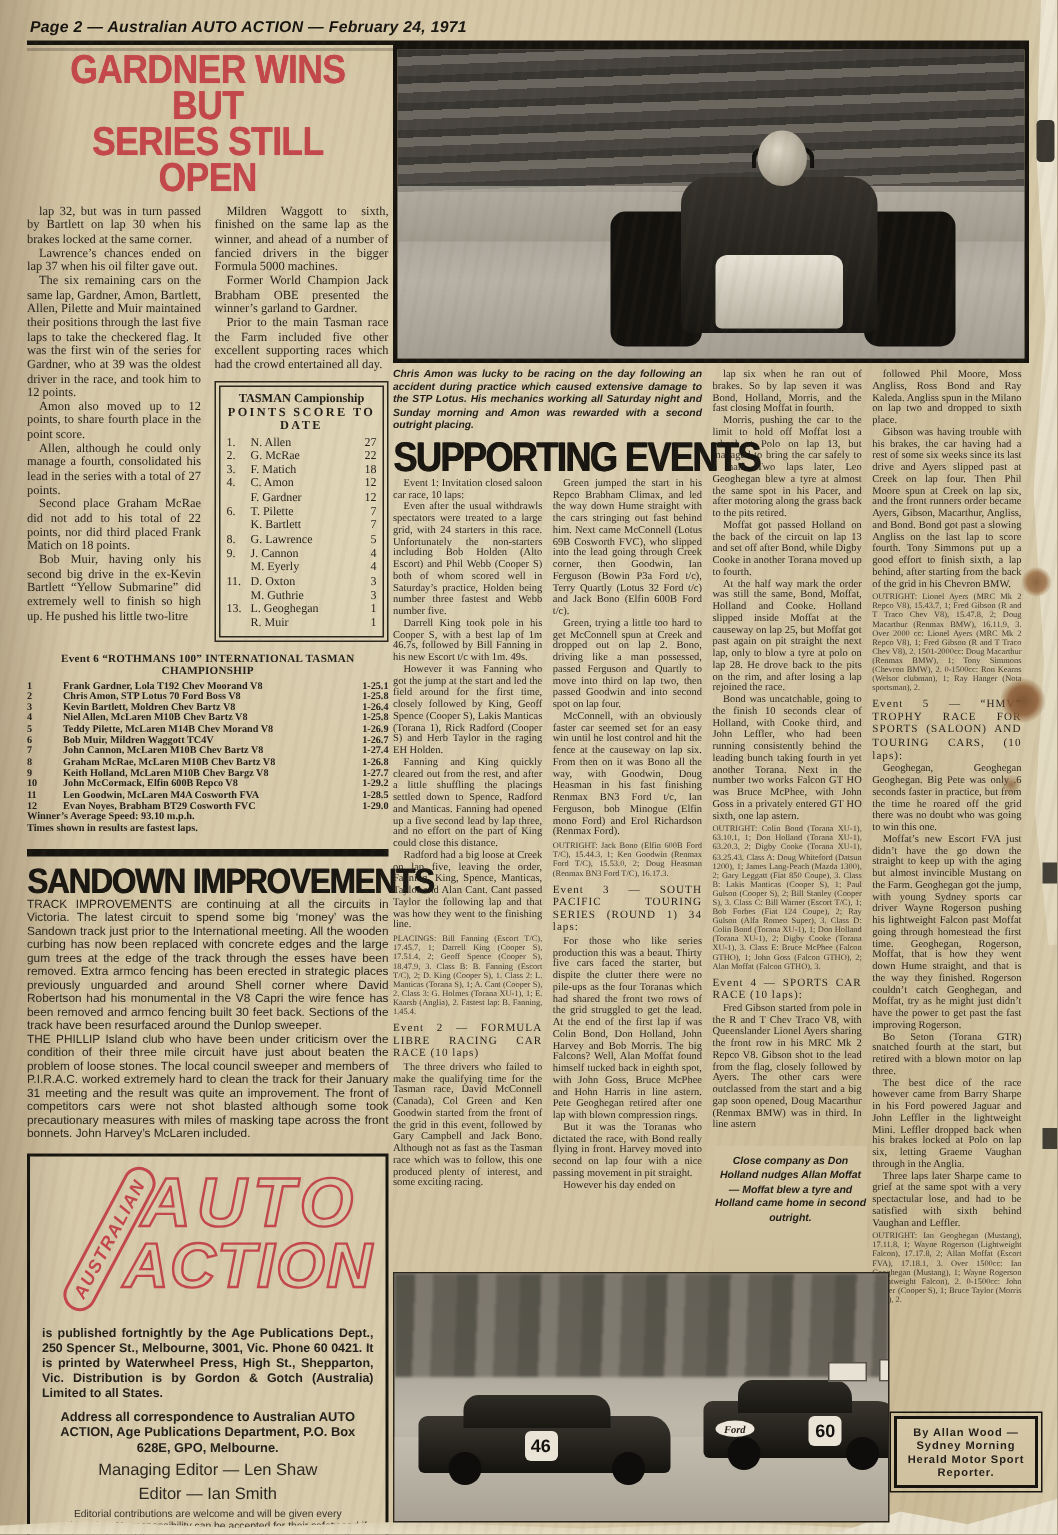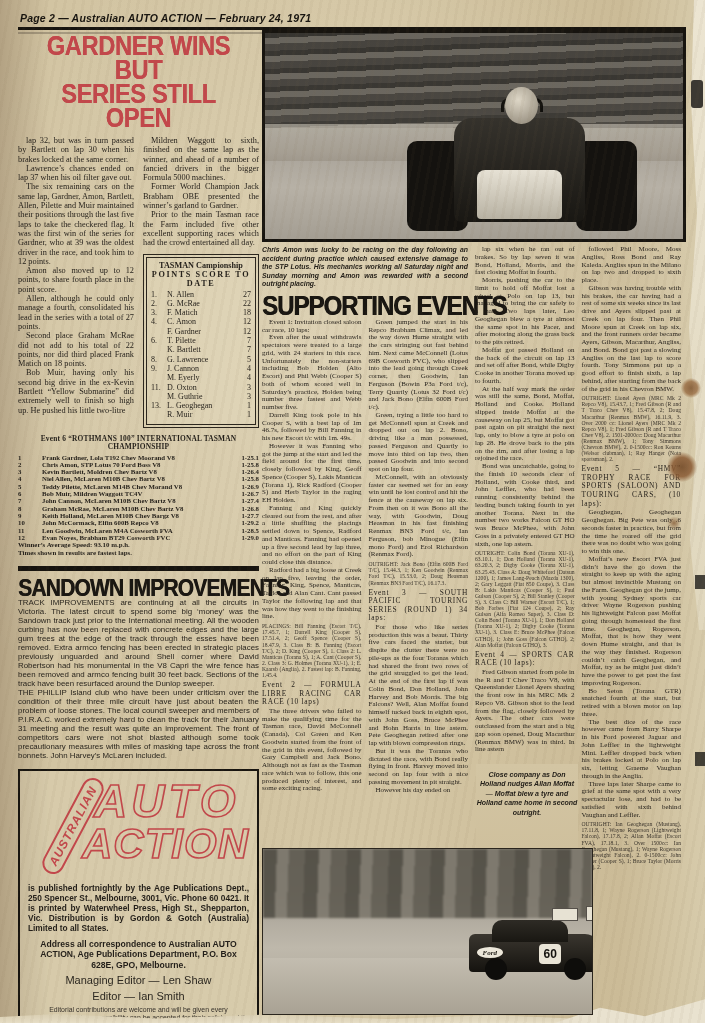--- a/index.html
+++ b/index.html
@@ -410,33 +410,44 @@
           <div class="sp-fine">OUTRIGHT: Ian Geoghegan (Mustang), 17.11.8, 1; Wayne Rogerson (Lightweight Falcon), 17.17.8, 2; Allan Moffat (Escort FVA), 17.18.1, 3. Over 1500cc: Ian Geoghegan (Mustang), 1; Wayne Rogerson (Lightweight Falcon), 2. 0-1500cc: John Leffler (Cooper S), 1; Bruce Taylor (Morris Mini), 2.</div>
         </div>
     </div>
   </div>
 
   <div class="b-caption">Close company as Don Holland nudges Allan Moffat — Moffat blew a tyre and Holland came home in second outright.</div>
 
   <div class="bottom-photo">
     <div class="bp-trees"></div>
     <div class="bp-road"></div>
+    <div class="bp-car bp-car1">
+      <div class="bp-body"></div>
+      <div class="bp-win"></div>
+      <div class="bp-roof"></div>
+      <div class="bp-wheel f"></div>
+      <div class="bp-wheel r"></div>
+      <div class="bp-roundel">46</div>
+    </div>
     <div class="bp-car bp-car2">
       <div class="bp-body"></div>
       <div class="bp-win"></div>
       <div class="bp-roof"></div>
       <div class="bp-wheel f"></div>
       <div class="bp-wheel r"></div>
       <div class="bp-roundel">60</div>
       <div class="bp-ford">Ford</div>
       <div class="bp-sign" style="left:64%;top:-6px;width:26px;height:13px;"></div>
       <div class="bp-sign" style="left:90%;top:-8px;width:22px;height:15px;"></div>
     </div>
   </div>
 
+  <div class="credit-box">
+    <span>By Allan Wood — Sydney Morning Herald Motor Sport Reporter.</span>
+  </div>
 
   <div class="torn-right"></div>
   <div class="corner-mark"></div>
   <div class="stain s1"></div>
   <div class="stain s2"></div>
   <div class="stain s3"></div>
   <div class="edge-tick" style="top:575px;"></div>
   <div class="edge-tick" style="top:752px;"></div>
   <div class="bottom-edge"></div>
   <div class="corner-tear"></div>

